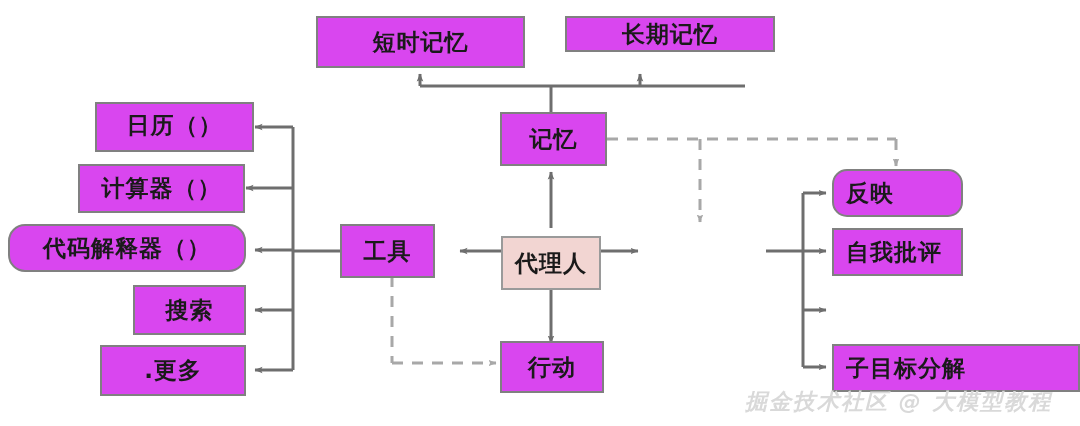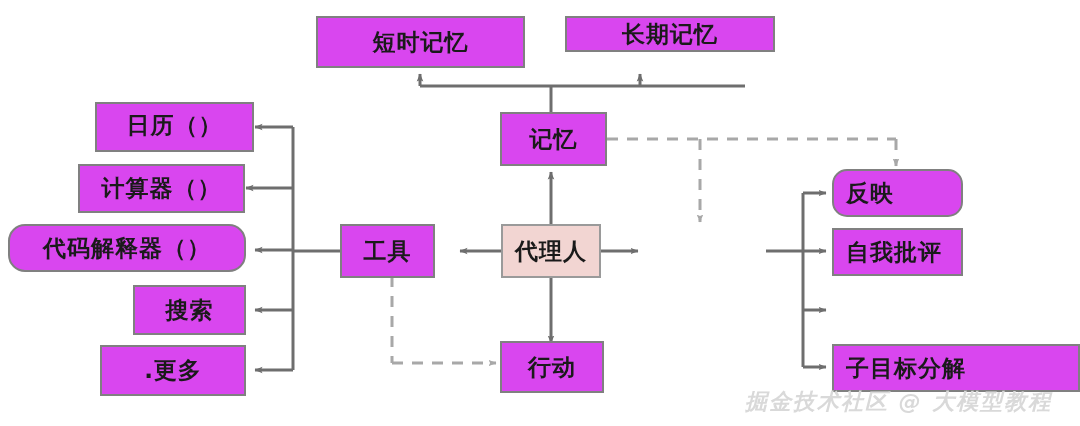--- a/index.html
+++ b/index.html
@@ -34,20 +34,21 @@
   .node.center {
     justify-content: center;
   }
   .node.left-text {
     justify-content: flex-start;
     padding-left: 12px;
   }
   .node.agent {
     background: #f2d5d2;
     border-color: #9a9a9a;
+    margin-top: 12px;
   }
   .edges {
     position: absolute;
     left: 0;
     top: 0;
     width: 1080px;
     height: 426px;
     pointer-events: none;
   }
   .wm {

